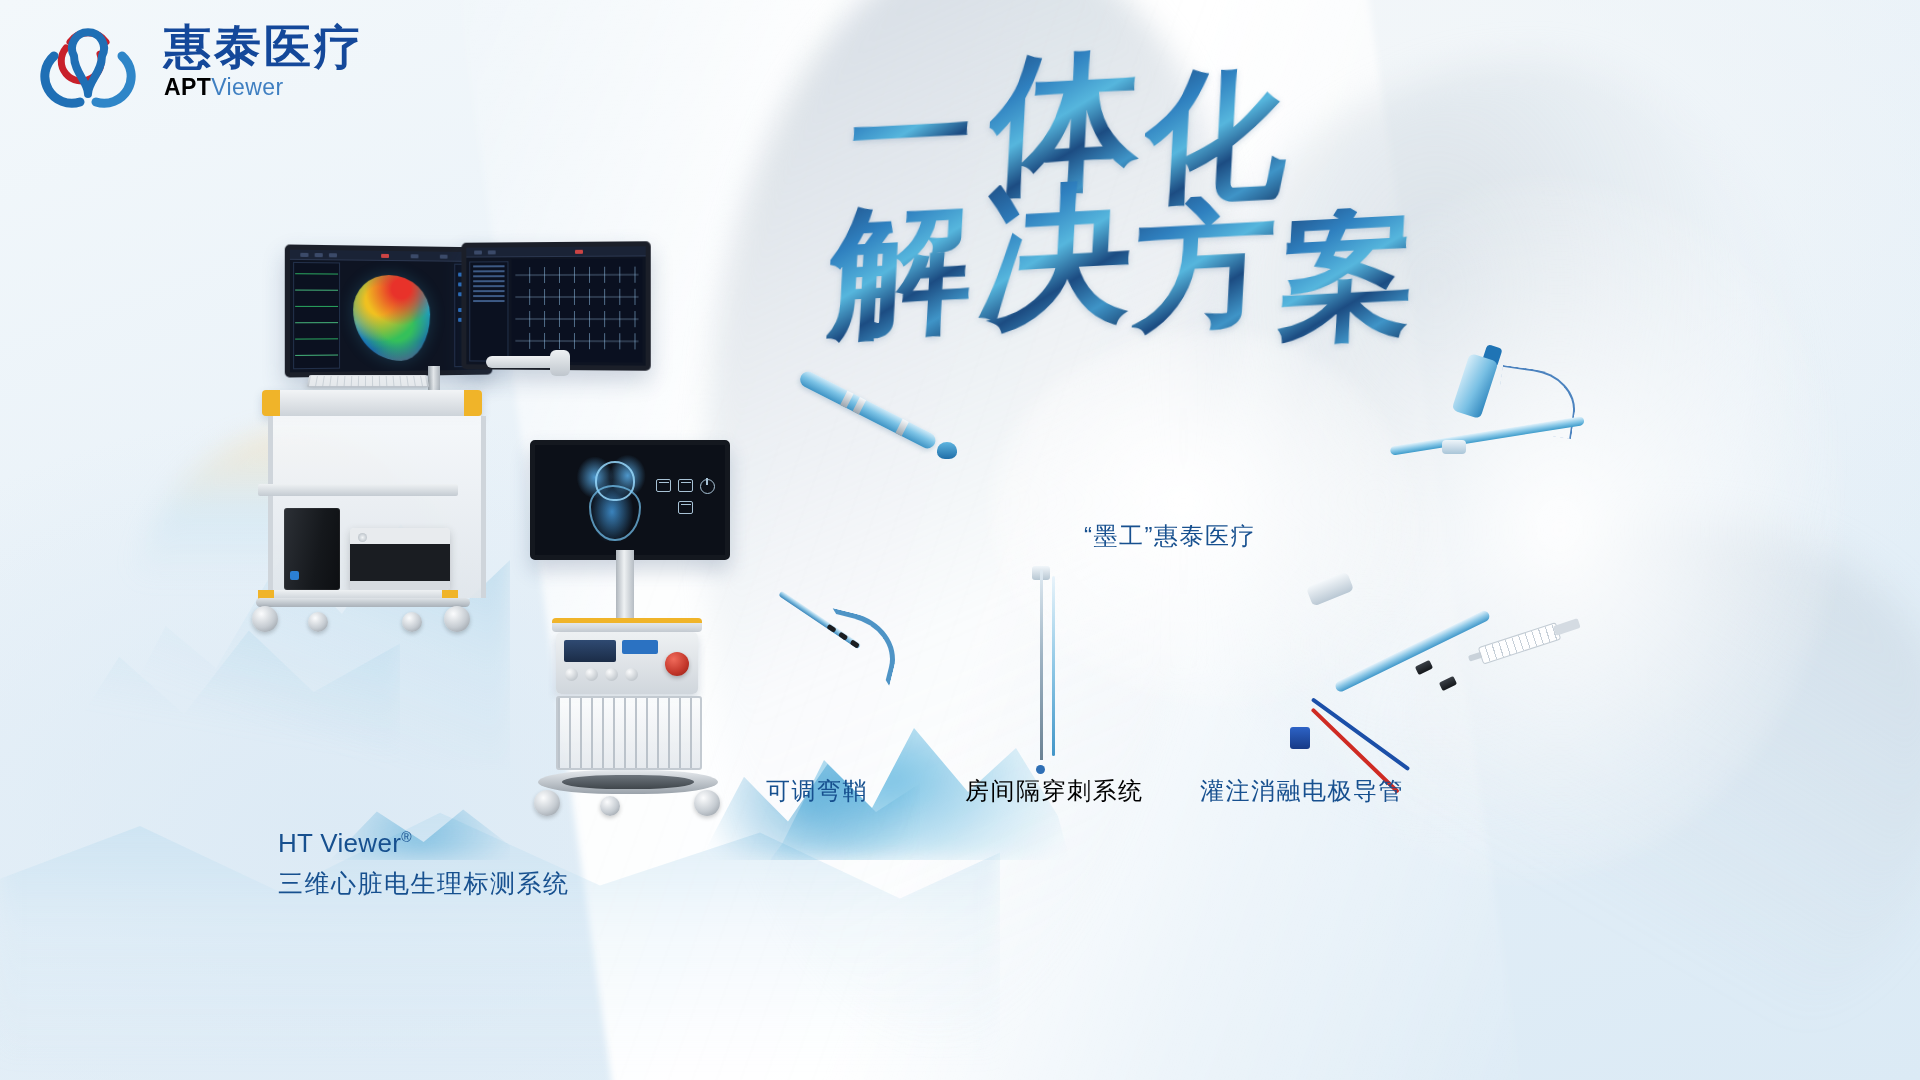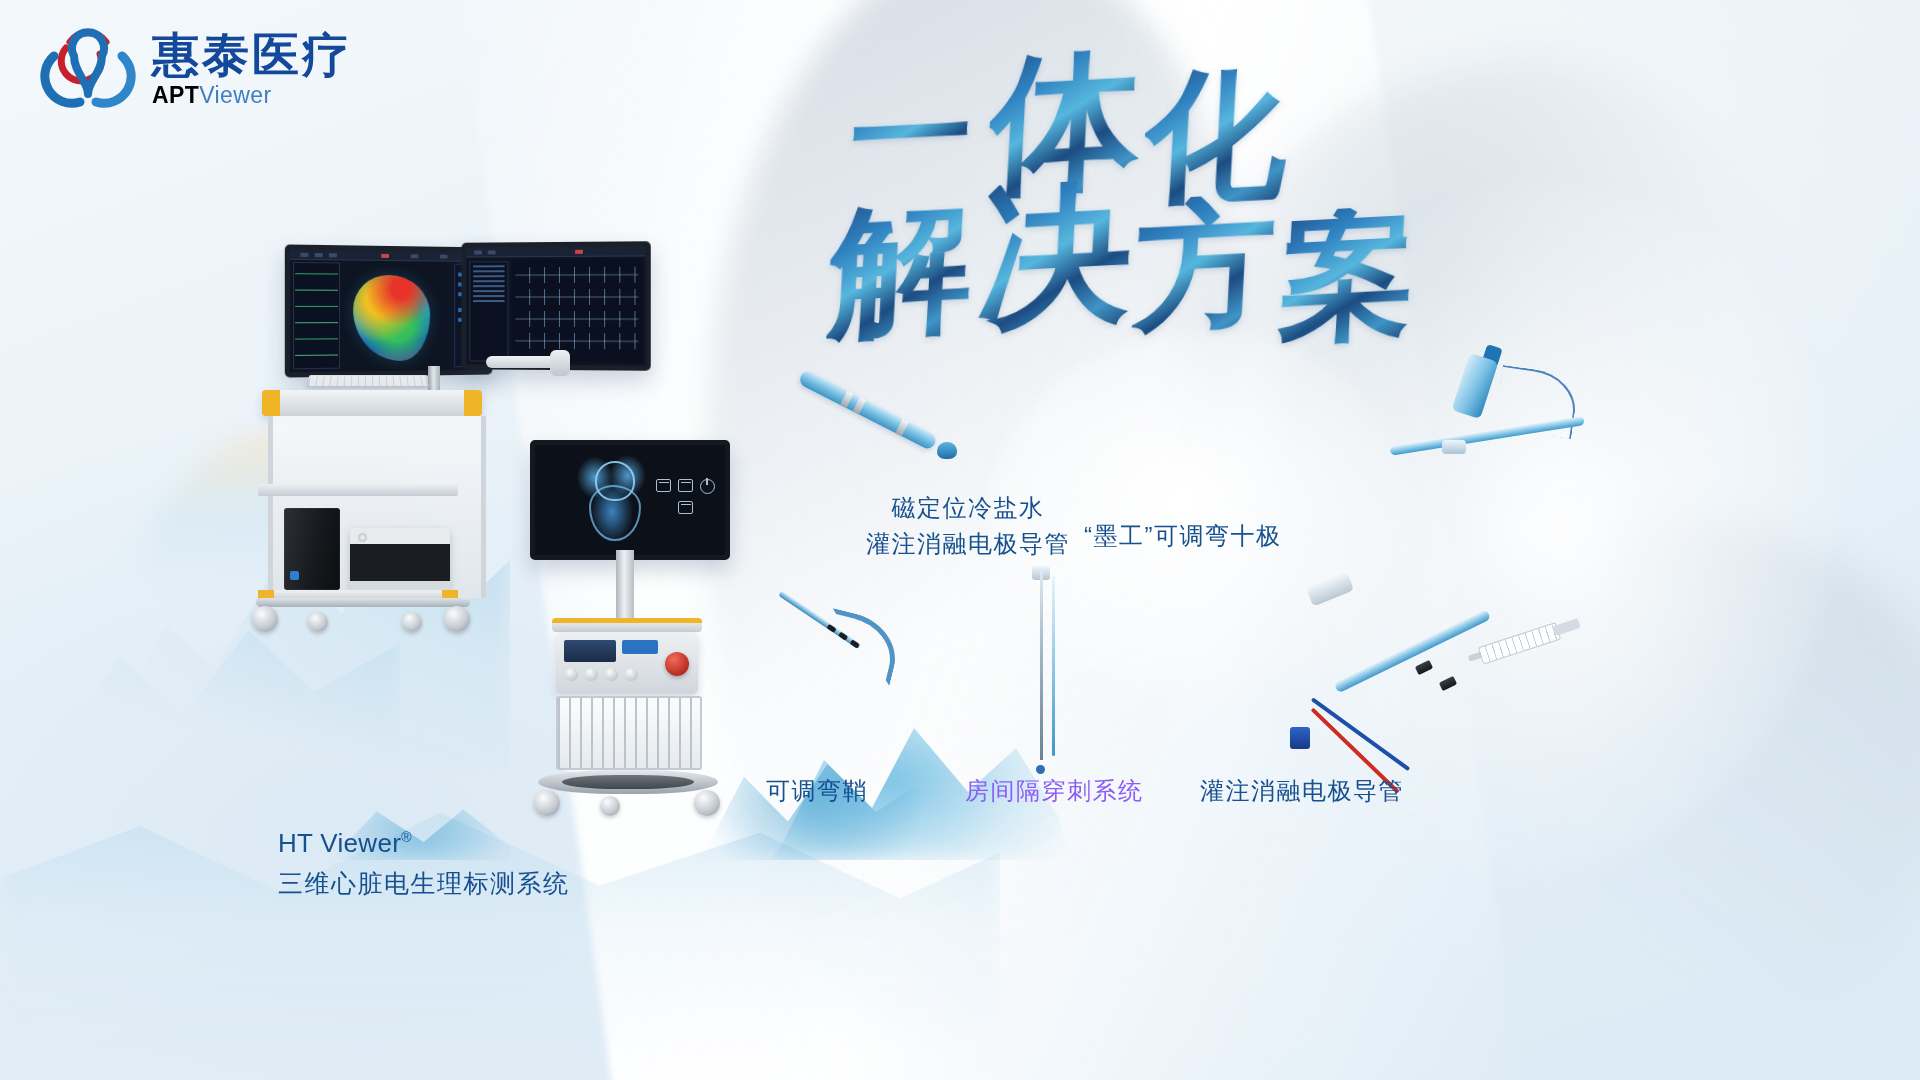--- a/index.html
+++ b/index.html
@@ -60,21 +60,21 @@
     clip-path:polygon(0% 100%,20% 48%,40% 76%,58% 40%,80% 70%,100% 52%,100% 100%);}
   .mtn-tiny{left:330px;top:770px;width:180px;height:90px;
     background:radial-gradient(ellipse at 50% 70%,rgba(40,150,205,.45),rgba(255,255,255,0) 75%);
     clip-path:polygon(0% 100%,26% 46%,52% 80%,74% 44%,100% 84%,100% 100%);}
   .ink-rainbow{position:absolute;left:130px;top:430px;width:330px;height:190px;
     border-radius:50%/100% 100% 0 0;
     background:linear-gradient(180deg,rgba(255,215,150,.35),rgba(170,215,235,.22) 45%,rgba(255,255,255,0) 80%);
     filter:blur(12px);}
 
   
-  .logo{position:absolute;left:40px;top:22px;display:flex;align-items:center;gap:16px;}
+  .logo{position:absolute;left:40px;top:22px;display:flex;align-items:flex-start;gap:28px;}
   .logo-mark{width:96px;height:96px;position:relative;flex:0 0 auto;}
   .logo-text{display:flex;flex-direction:column;justify-content:center;}
   .logo-cn{font-size:47px;font-weight:700;color:#14489a;letter-spacing:3px;line-height:1.05;
     font-family:"Liberation Sans","DejaVu Sans",sans-serif;}
   .logo-en{font-size:23px;line-height:1.2;margin-top:3px;letter-spacing:.4px;}
   .logo-en b{color:#000000;font-weight:700;}
   .logo-en span{color:#3f7fc1;font-weight:400;}
 
   
   .headline{position:absolute;left:960px;top:40px;width:660px;height:320px;}
@@ -272,21 +272,21 @@
   .cap{position:absolute;color:#1a4e91;font-weight:700;letter-spacing:1px;
     font-family:"Liberation Sans","DejaVu Sans",sans-serif;}
   .cap-line{display:block;white-space:nowrap;}
   .cap-ht{left:278px;top:828px;font-size:0;}
   .cap-ht .en{display:block;font-size:26px;font-weight:400;color:#17508f;letter-spacing:.3px;margin-bottom:8px;}
   .cap-ht .en sup{font-size:14px;vertical-align:super;}
   .cap-ht .cn{display:block;font-size:25px;font-weight:400;color:#17508f;letter-spacing:1.5px;}
   .cap-irrig{left:866px;top:490px;font-size:24px;font-weight:400;line-height:1.5;text-align:center;color:#17508f;letter-spacing:1.5px;}
   .cap-sheath{left:1084px;top:520px;font-size:24px;font-weight:400;color:#17508f;letter-spacing:1.5px;}
   .cap-decap{left:766px;top:775px;font-size:24px;font-weight:400;color:#17508f;letter-spacing:1.5px;}
-  .cap-trans{left:965px;top:775px;font-size:24px;font-weight:400;color:#8b5cf6;letter-spacing:1.5px;}
+  .cap-trans{left:965px;top:775px;font-size:24px;font-weight:400;color:#000000;letter-spacing:1.5px;}
   .cap-pacing{left:1200px;top:775px;font-size:24px;font-weight:400;color:#17508f;letter-spacing:1.5px;}
 </style>
 </head>
 <body>
 
 <div id="poster">
 
   <div class="bg-base"></div>
   <div class="bg-white-sweep"></div>
   <div class="bg-grey-ink-a"></div>
@@ -458,34 +458,30 @@
   </div>
 
   <div class="prod p-irrig">
     <div class="irr-shaft">
       <span class="irr-band" style="left:48px"></span>
       <span class="irr-band" style="left:62px"></span>
       <span class="irr-band" style="left:110px"></span>
     </div>
     <div class="irr-tip"></div>
   </div>
-  <div class="cap cap-irrig">
-    <span class="cap-line">磁定位冷盐水</span>
-    <span class="cap-line">灌注消融电极导管</span>
-  </div>
 
   <div class="prod p-sheath">
     <span class="sh-cap"></span>
     <span class="sh-body"></span>
     <span class="sh-curl"></span>
     <span class="sh-tube"></span>
     <span class="sh-hub"></span>
   </div>
   <div class="cap cap-sheath">
-    <span class="cap-line">“墨工”可调弯十极</span>
+    <span class="cap-line">“墨工”惠泰医疗</span>
   </div>
 
   <div class="prod p-decapolar">
     <span class="dp-line">
       <i class="dp-el" style="left:58px;top:.5px"></i>
       <i class="dp-el" style="left:72px;top:.5px"></i>
       <i class="dp-el" style="left:86px;top:.5px"></i>
     </span>
     <span class="dp-curve"></span>
   </div>

